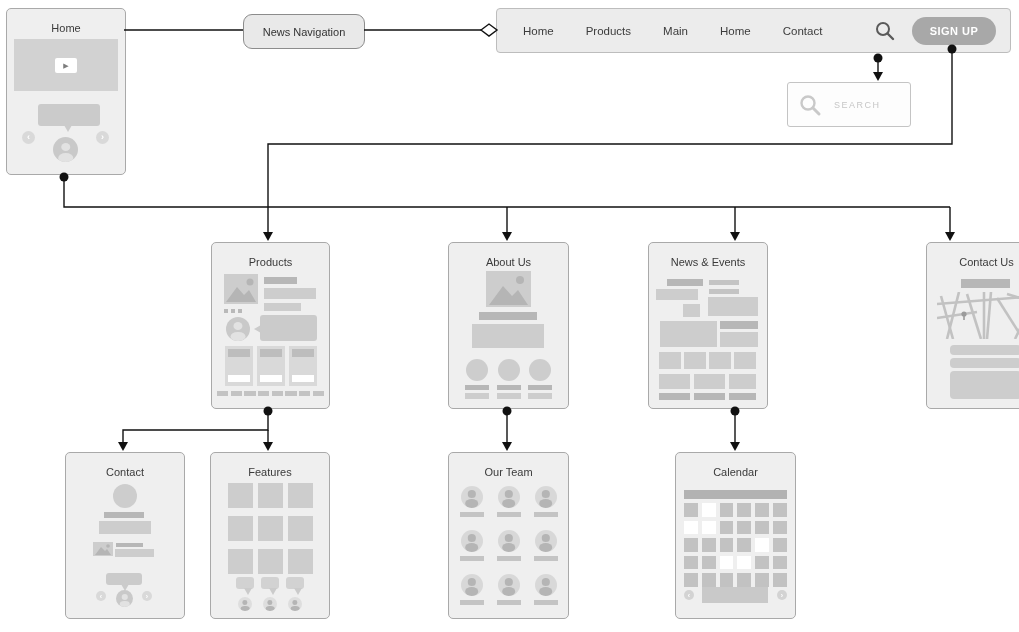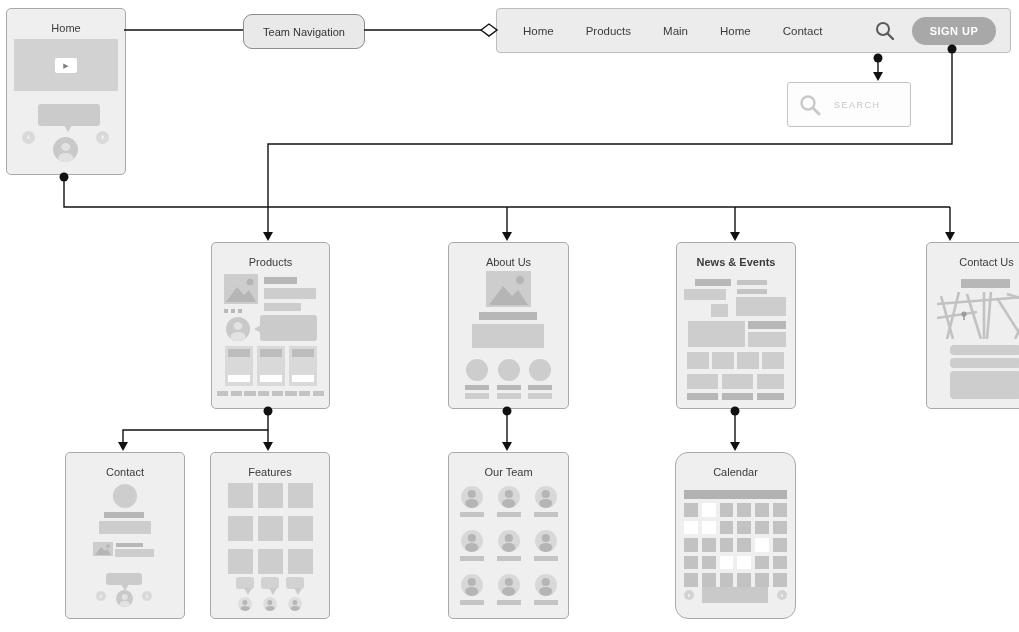--- a/index.html
+++ b/index.html
@@ -87,21 +87,21 @@
     <div class="nav-circ" style="left:89px;top:122px;width:13px;height:13px;">
         <span>›</span>
       </div>
     <div class="avatar" style="left:46px;top:128px;width:25px;height:25px;">
         <div class="head"></div>
         <div class="torso"></div>
       </div>
   </div>
 
   <div class="mainnav">
-    <span>Team Navigation</span>
+    <span>News Navigation</span>
   </div>
 
   <div class="navbar">
     <span class="nav-item">Home</span>
     <span class="nav-item">Products</span>
     <span class="nav-item">Main</span>
     <span class="nav-item">Home</span>
     <span class="nav-item">Contact</span>
     <span style="margin-left:auto;">
       <svg width="22" height="22" viewBox="0 0 22 22">
@@ -181,21 +181,21 @@
     <div class="wf circ" style="left:49px;top:116px;width:22px;height:22px;"></div>
     <div class="wf circ" style="left:80px;top:116px;width:22px;height:22px;"></div>
     <div class="wf blk-d" style="left:16px;top:142px;width:24px;height:5px;"></div>
     <div class="wf blk" style="left:16px;top:150px;width:24px;height:6px;"></div>
     <div class="wf blk-d" style="left:48px;top:142px;width:24px;height:5px;"></div>
     <div class="wf blk" style="left:48px;top:150px;width:24px;height:6px;"></div>
     <div class="wf blk-d" style="left:79px;top:142px;width:24px;height:5px;"></div>
     <div class="wf blk" style="left:79px;top:150px;width:24px;height:6px;"></div>
   </div>
 
-  <div class="card" style="left:676px;top:242px;width:118px;height:165px;font-weight:bold;">
+  <div class="card" style="left:648px;top:242px;width:118px;height:165px;">
     <div class="card-title">News &amp; Events</div>
     <div class="wf blk-d" style="left:18px;top:36px;width:36px;height:7px;"></div>
     <div class="wf blk" style="left:7px;top:46px;width:42px;height:11px;"></div>
     <div class="wf blk" style="left:34px;top:61px;width:17px;height:13px;"></div>
     <div class="wf blk-m" style="left:60px;top:37px;width:30px;height:5px;"></div>
     <div class="wf blk-m" style="left:60px;top:46px;width:30px;height:5px;"></div>
     <div class="wf blk" style="left:59px;top:54px;width:50px;height:19px;"></div>
     <div class="wf blk" style="left:11px;top:78px;width:57px;height:26px;"></div>
     <div class="wf blk-d" style="left:71px;top:78px;width:38px;height:8px;"></div>
     <div class="wf blk" style="left:71px;top:89px;width:38px;height:15px;"></div>
@@ -375,21 +375,21 @@
             <div class="avatar dkg" style="left:0;top:0;width:22px;height:22px;">
               <div class="head"></div>
               <div class="torso"></div>
             </div>
           </div>
           <div class="bar"></div>
         </div>
     </div>
   </div>
 
-  <div class="card" style="left:675px;top:452px;width:119px;height:165px;border-radius:13px;">
+  <div class="card" style="left:675px;top:452px;width:119px;height:165px;">
     <div class="card-title">Calendar</div>
     <div class="wf" style="left:8px;top:37px;width:103px;height:9px;background:#b2b2b2;"></div>
     <div class="cal-grid" style="left:8px;top:50px;width:103px;height:84px;">
         <div class="cal-cell"></div>
         <div class="cal-cell white"></div>
         <div class="cal-cell"></div>
         <div class="cal-cell"></div>
         <div class="cal-cell"></div>
         <div class="cal-cell"></div>
         <div class="cal-cell white"></div>

